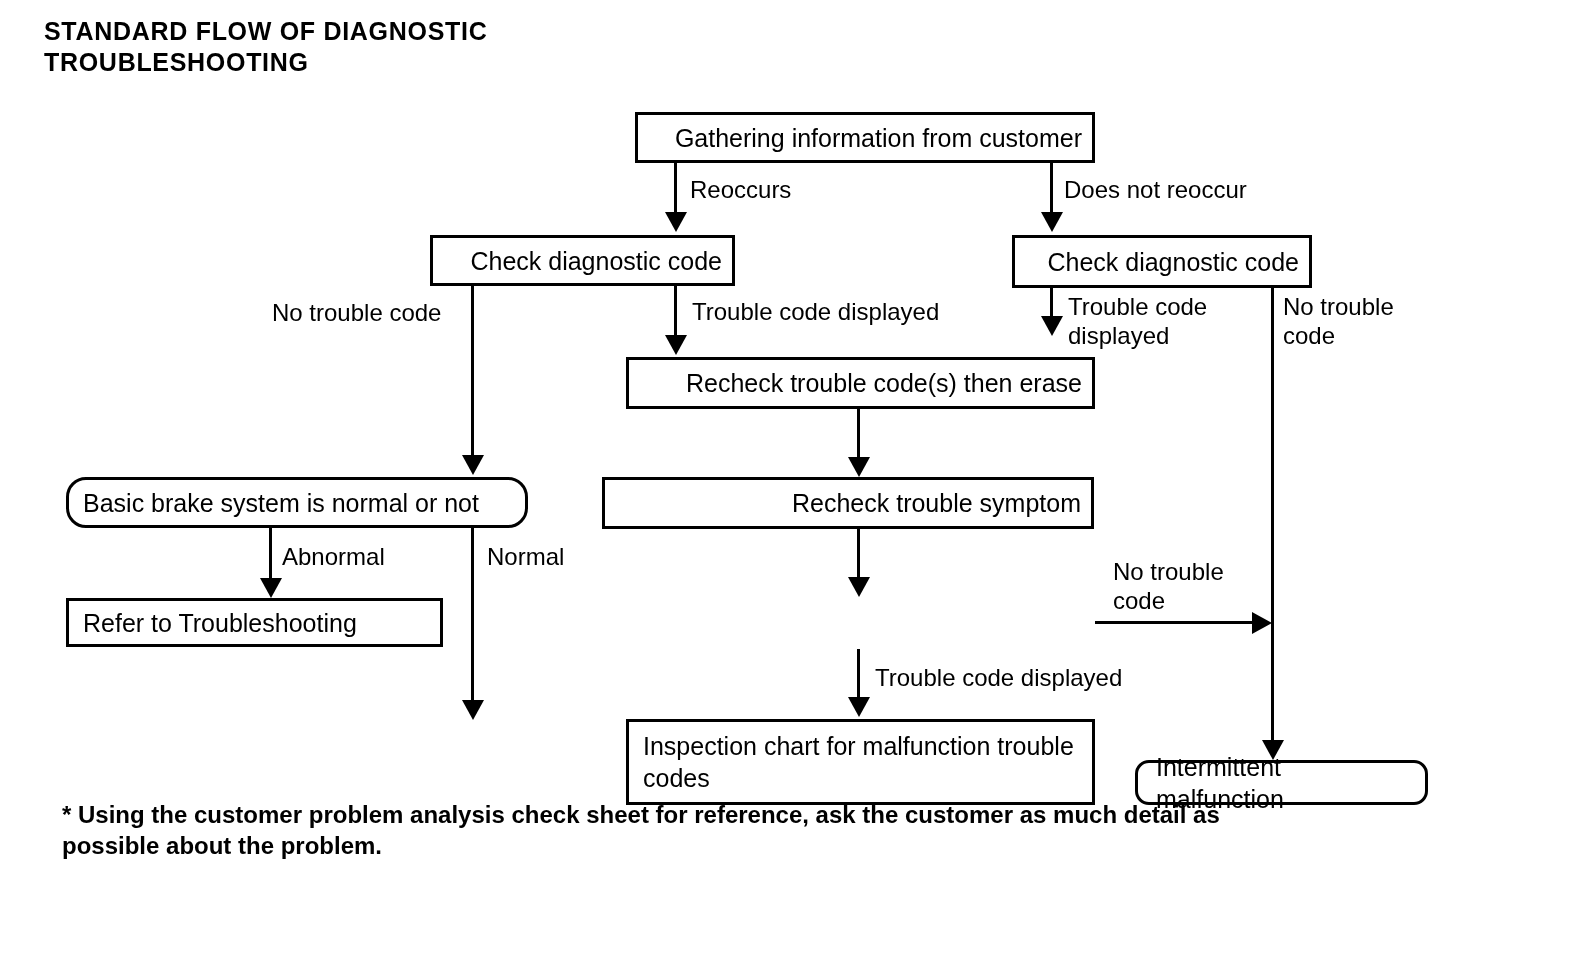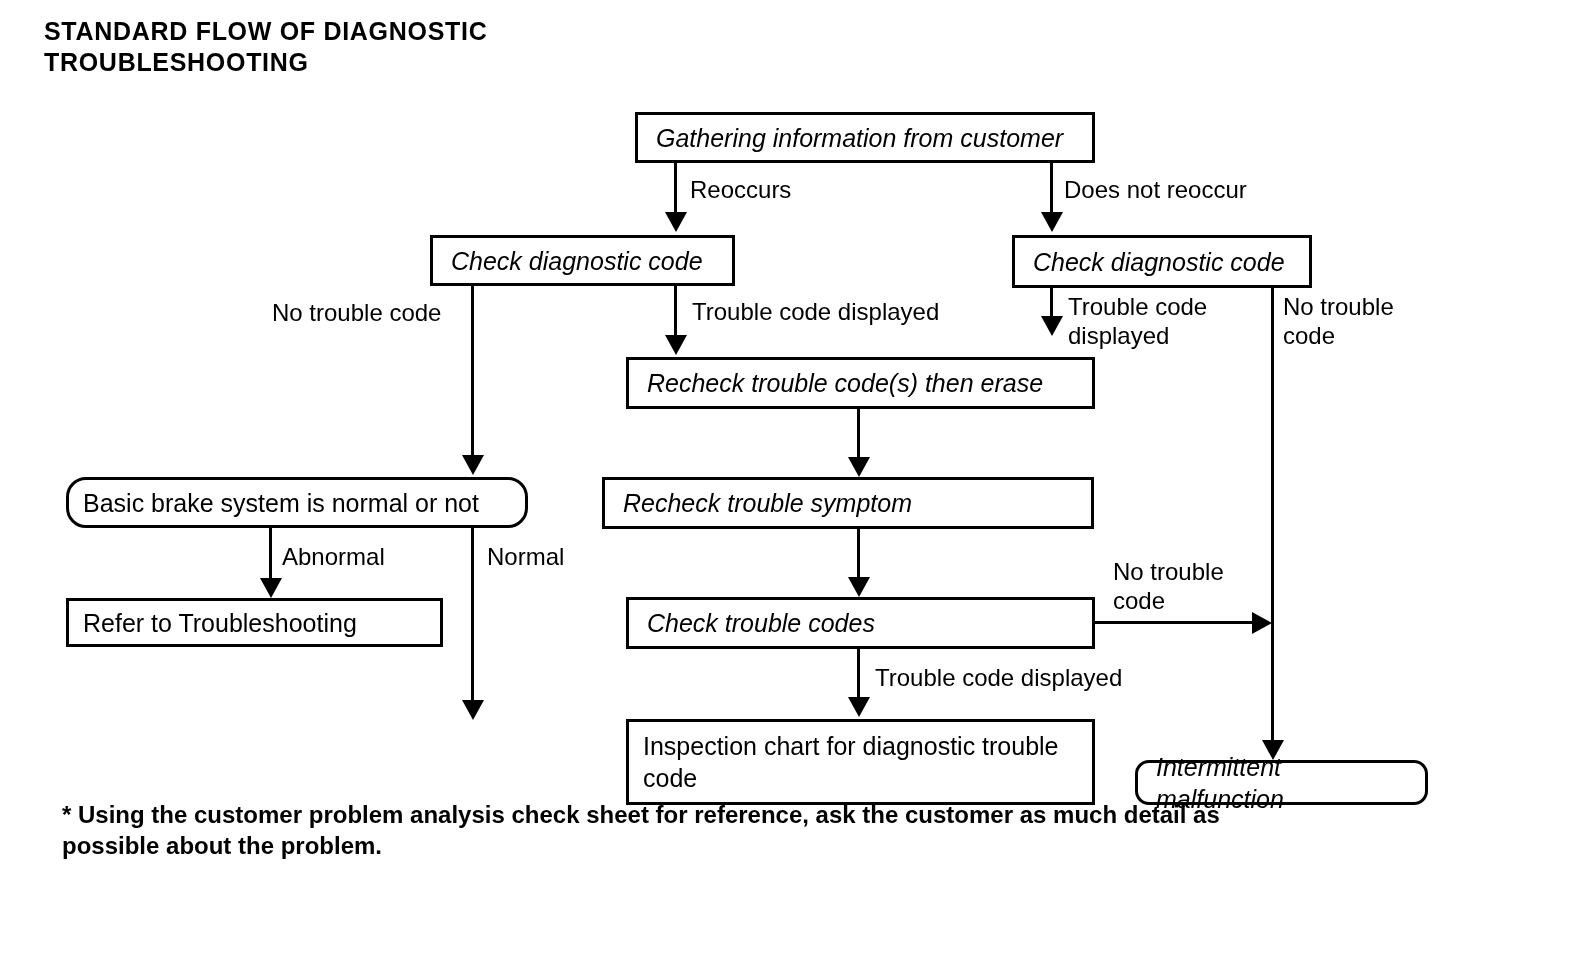--- a/index.html
+++ b/index.html
@@ -35,21 +35,21 @@
     border: 3px solid #000000;
     background: #ffffff;
     display: flex;
     align-items: center;
     font-size: 25px;
     line-height: 1.28;
     padding-left: 14px;
     padding-right: 10px;
     z-index: 3;
   }
-  .node.center-text { justify-content: flex-start; padding-left: 18px; font-style: italic; }
+  .node.center-text { justify-content: flex-end; padding-left: 18px; }
   .node .lbl { display: block; }
 
   
   .edge-label {
     position: absolute;
     font-size: 24px;
     line-height: 1.22;
     white-space: pre-line;
     z-index: 4;
   }
@@ -176,26 +176,23 @@
   </div>
 
   <div class="node center-text" style="left:626px; top:357px; width:469px; height:52px;">
     <span class="lbl">Recheck trouble code(s) then erase</span>
   </div>
 
   <div class="node center-text" style="left:602px; top:477px; width:492px; height:52px;">
     <span class="lbl">Recheck trouble symptom</span>
   </div>
 
-  <div class="node center-text" style="left:626px; top:597px; width:469px; height:52px;">
-    <span class="lbl">Check trouble codes</span>
-  </div>
 
   <div class="node" style="left:626px; top:719px; width:469px; height:86px;">
-    <span class="lbl">Inspection chart for diagnostic trouble code</span>
+    <span class="lbl">Inspection chart for malfunction trouble codes</span>
   </div>
 
   <div class="node" style="left:66px; top:477px; width:462px; height:51px;border-radius:20px;">
     <span class="lbl">Basic brake system is normal or not</span>
   </div>
 
   <div class="node" style="left:66px; top:598px; width:377px; height:49px;">
     <span class="lbl">Refer to Troubleshooting</span>
   </div>
 

